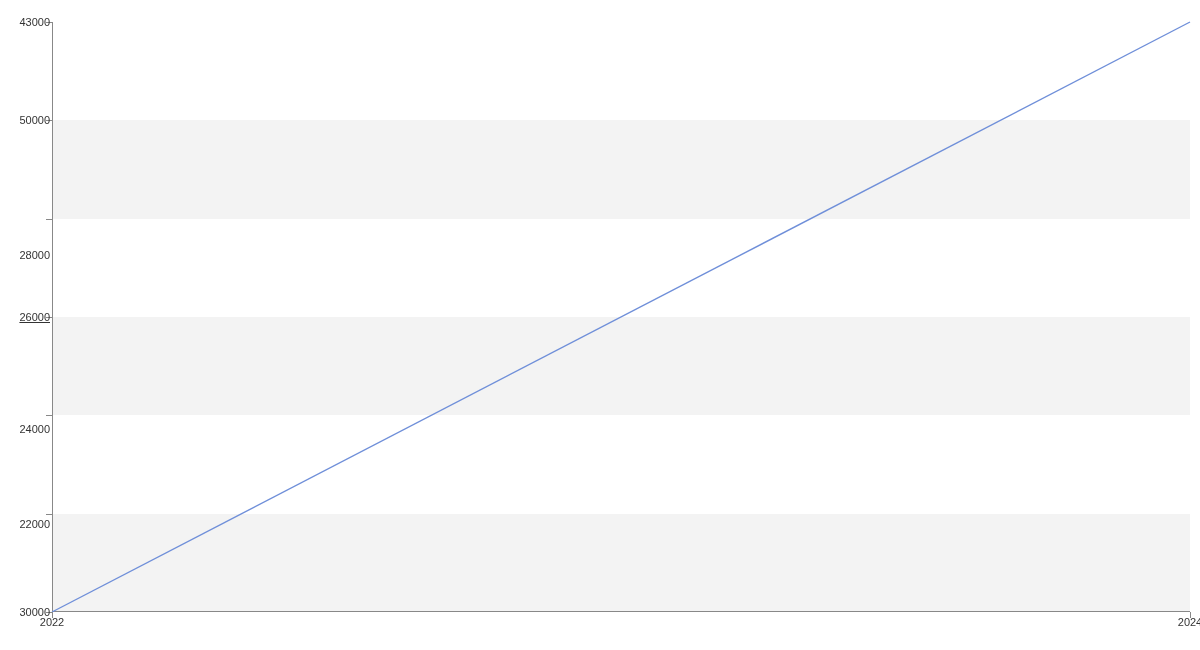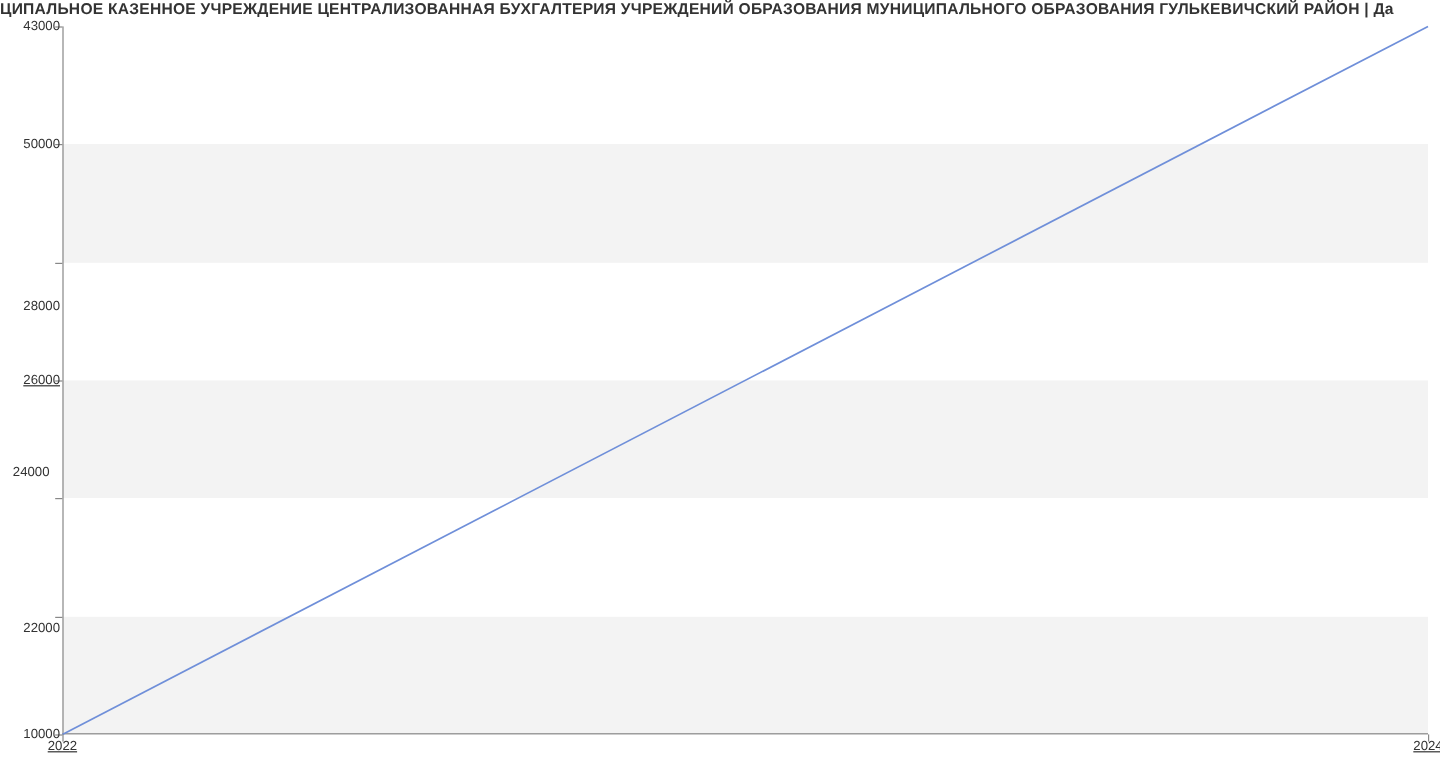--- a/index.html
+++ b/index.html
@@ -82,37 +82,35 @@
     height: 6px;
     background: #888888;
     transform: translateY(6px);
   }
   .tick-x-label {
     position: absolute;
     top: 616px;
     font-size: 11px;
     color: #333333;
     transform: translateX(-50%);
-    text-decoration: underline;
   }
   svg.line {
     position: absolute;
     left: 0;
     top: 0;
     width: 100%;
     height: 100%;
     overflow: visible;
   }
 </style>
 </head>
 <body>
 
 <div class="container">
 
-  <div class="title">ЦИПАЛЬНОЕ КАЗЕННОЕ УЧРЕЖДЕНИЕ ЦЕНТРАЛИЗОВАННАЯ БУХГАЛТЕРИЯ УЧРЕЖДЕНИЙ ОБРАЗОВАНИЯ МУНИЦИПАЛЬНОГО ОБРАЗОВАНИЯ ГУЛЬКЕВИЧСКИЙ РАЙОН | Да</div>
 
   <div class="plot-area">
       <div class="band" style="top: 98.3333px; height: 98.3333px;"></div>
       <div class="band" style="top: 295px; height: 98.3333px;"></div>
       <div class="band" style="top: 491.667px; height: 98.3333px;"></div>
 
     <div class="axis-line axis-left"></div>
     <div class="axis-line axis-bottom"></div>
     <svg class="line" preserveAspectRatio="none" viewBox="0 0 1138 590">
         <path d="M0,590 L1138,0" fill="none" stroke="#6f8fd9" stroke-width="1.4"></path>
@@ -121,22 +119,22 @@
       <div class="tick-y" style="top: 491.667px;"></div>
       <div class="tick-y" style="top: 393.333px;"></div>
       <div class="tick-y" style="top: 295px;"></div>
       <div class="tick-y" style="top: 196.667px;"></div>
       <div class="tick-y" style="top: 98.3333px;"></div>
       <div class="tick-y" style="top: 0px;"></div>
       <div class="tick-x" style="left: 0px;"></div>
       <div class="tick-x" style="left: 1138px;"></div>
     </div>
 
-<div class="tick-y-label" style="top: 612px;">10000</div>
+<div class="tick-y-label" style="top: 612px;">30000</div>
     <div class="tick-y-label" style="top: 513.667px; margin-top: 10px;">22000</div>
-    <div class="tick-y-label" style="top: 394px; text-align: center;">24000</div>
+    <div class="tick-y-label" style="top: 429px;">24000</div>
     <div class="tick-y-label" style="top: 317px; text-decoration: underline;">26000</div>
     <div class="tick-y-label" style="top: 218.667px; margin-top: 36px;">28000</div>
     <div class="tick-y-label" style="top: 120.333px;">50000</div>
     <div class="tick-y-label" style="top: 22px;">43000</div>
     <div class="tick-x-label" style="left: 52px;">2022</div>
     <div class="tick-x-label" style="left: 1190px;">2024</div>
   </div>
 
 </body></html>

